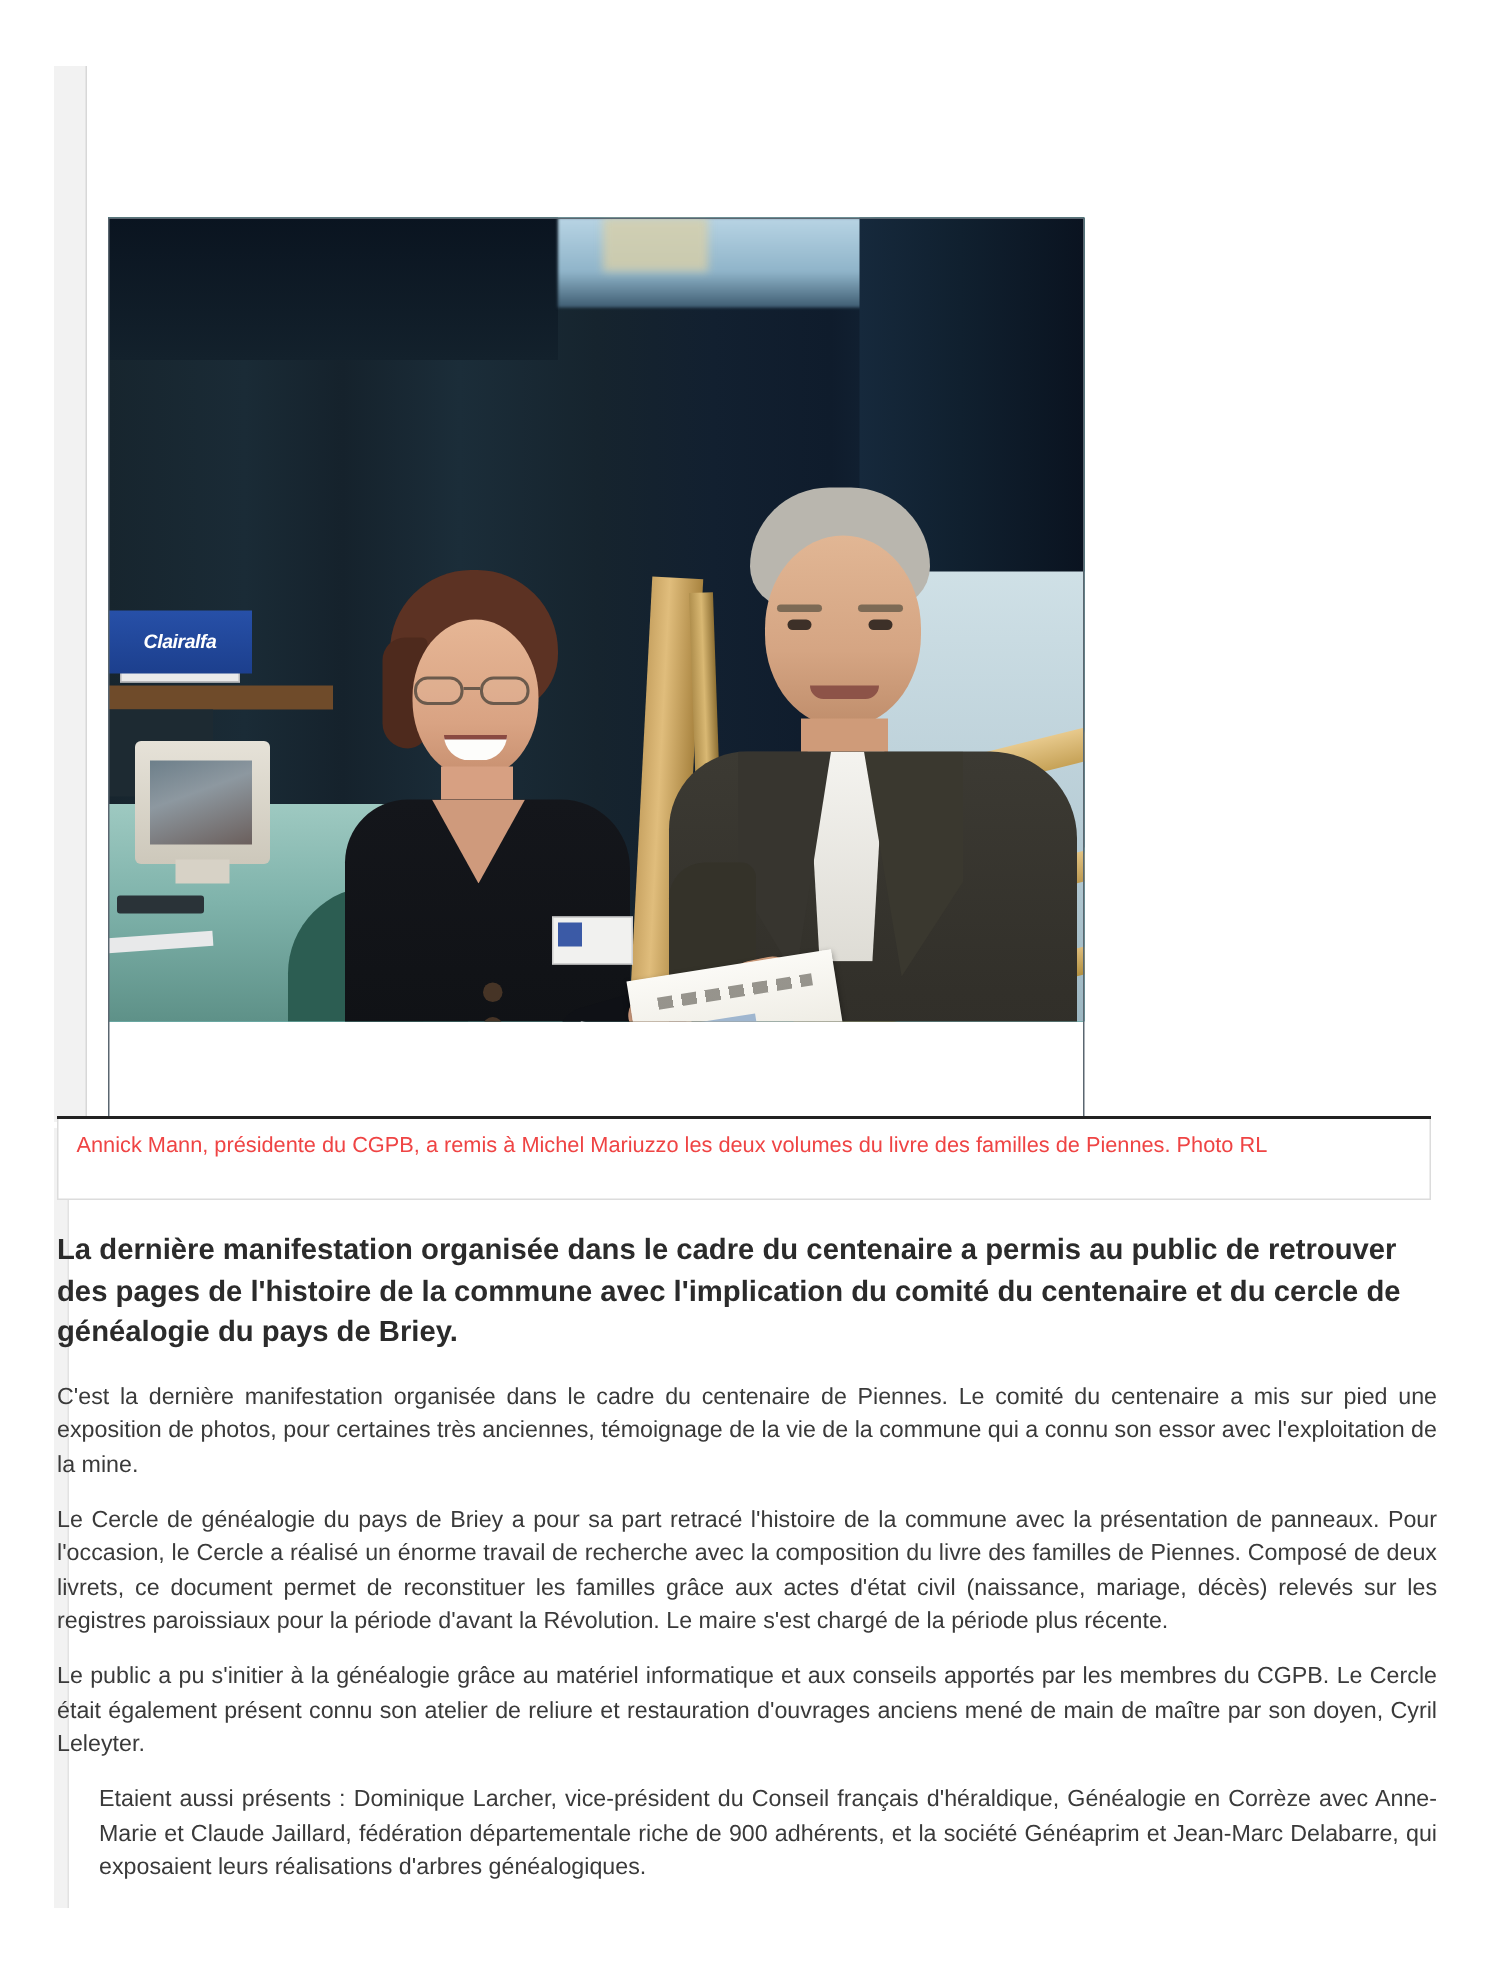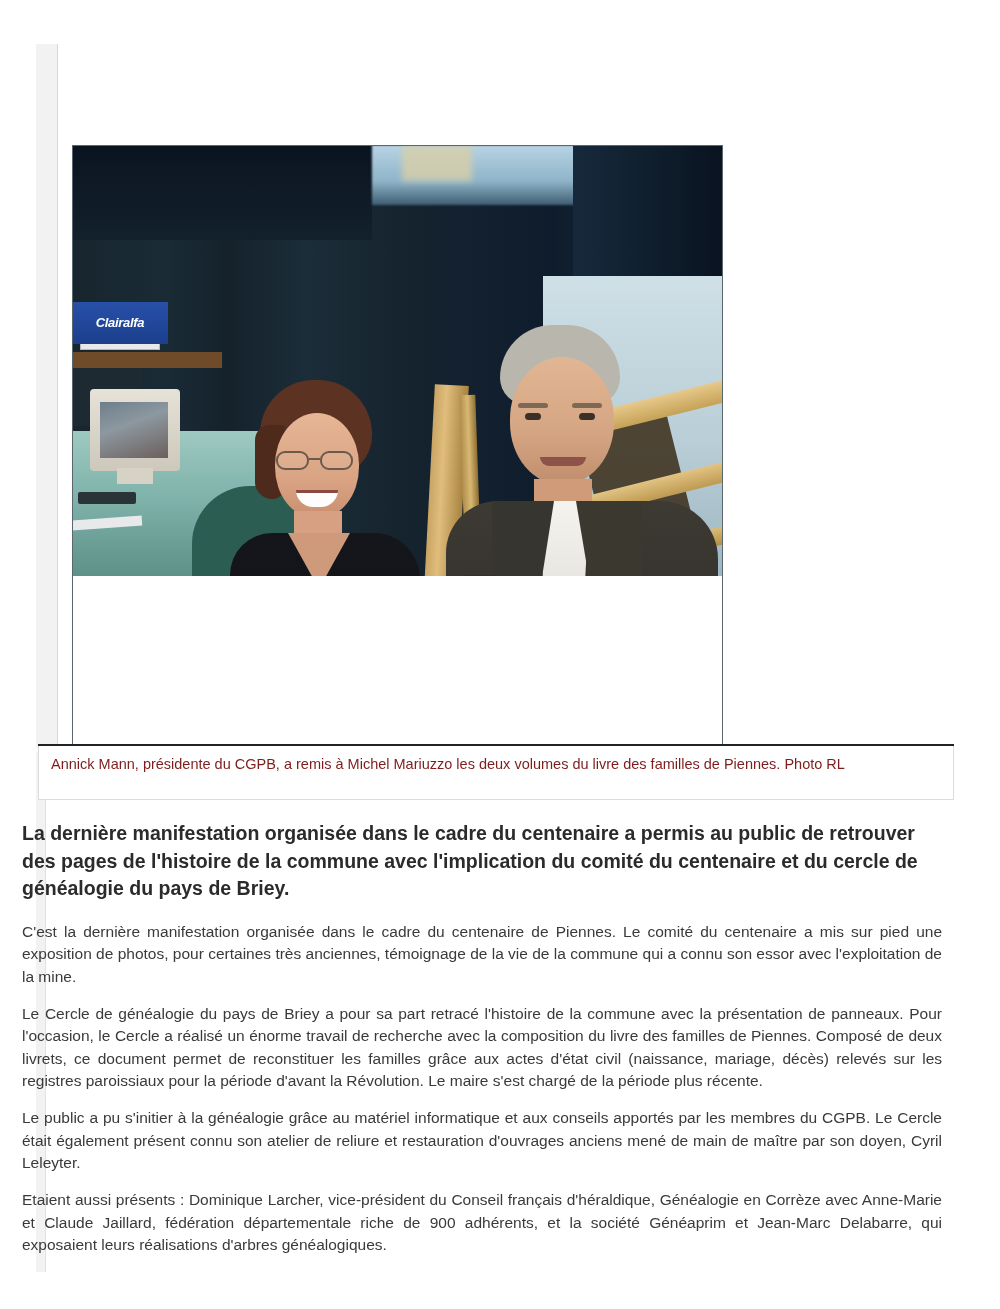--- a/index.html
+++ b/index.html
@@ -77,21 +77,21 @@
     transform-origin: left center;
     white-space: nowrap;
   }
 
   
   .photo-wrap {
     position: absolute;
     left: 72px;
     top: 145px;
     width: 651px;
-    height: 431px;
+    height: 536px;
     overflow: hidden;
     background: #14b8a6;
   }
   .photo {
     position: absolute;
     inset: 0;
     overflow: hidden;
   }
 
   
@@ -539,45 +539,45 @@
     min-height: 54px;
     border: 1px solid #dcdcdc;
     border-top: none;
     box-sizing: border-box;
     background: #ffffff;
     padding: 8px 10px 12px 12px;
   }
   .caption-text {
     font-size: 14.5px;
     line-height: 1.38;
-    color: #7f1d1d;
+    color: #ef4444;
   }
 
   
   .body-col {
     position: absolute;
-    left: 22px;
+    left: 38px;
     top: 820px;
     width: 920px;
   }
   .lead {
     font-size: 19.5px;
     line-height: 1.42;
     font-weight: bold;
     color: #2b2b2b;
     margin: 0 0 18px 0;
   }
   .para {
     font-size: 15.5px;
     line-height: 1.44;
     color: #3a3a3a;
     margin: 0 0 15px 0;
     text-align: justify;
   }
-  .para:last-child { margin-bottom: 0; }
+  .para:last-child { margin-bottom: 0; margin-left: 28px; }
 </style>
 </head>
 <body>
 
 <div id="page">
 
   <div class="gutter-strip"></div>
   <div class="gutter-strip-lower"></div>
 
 

